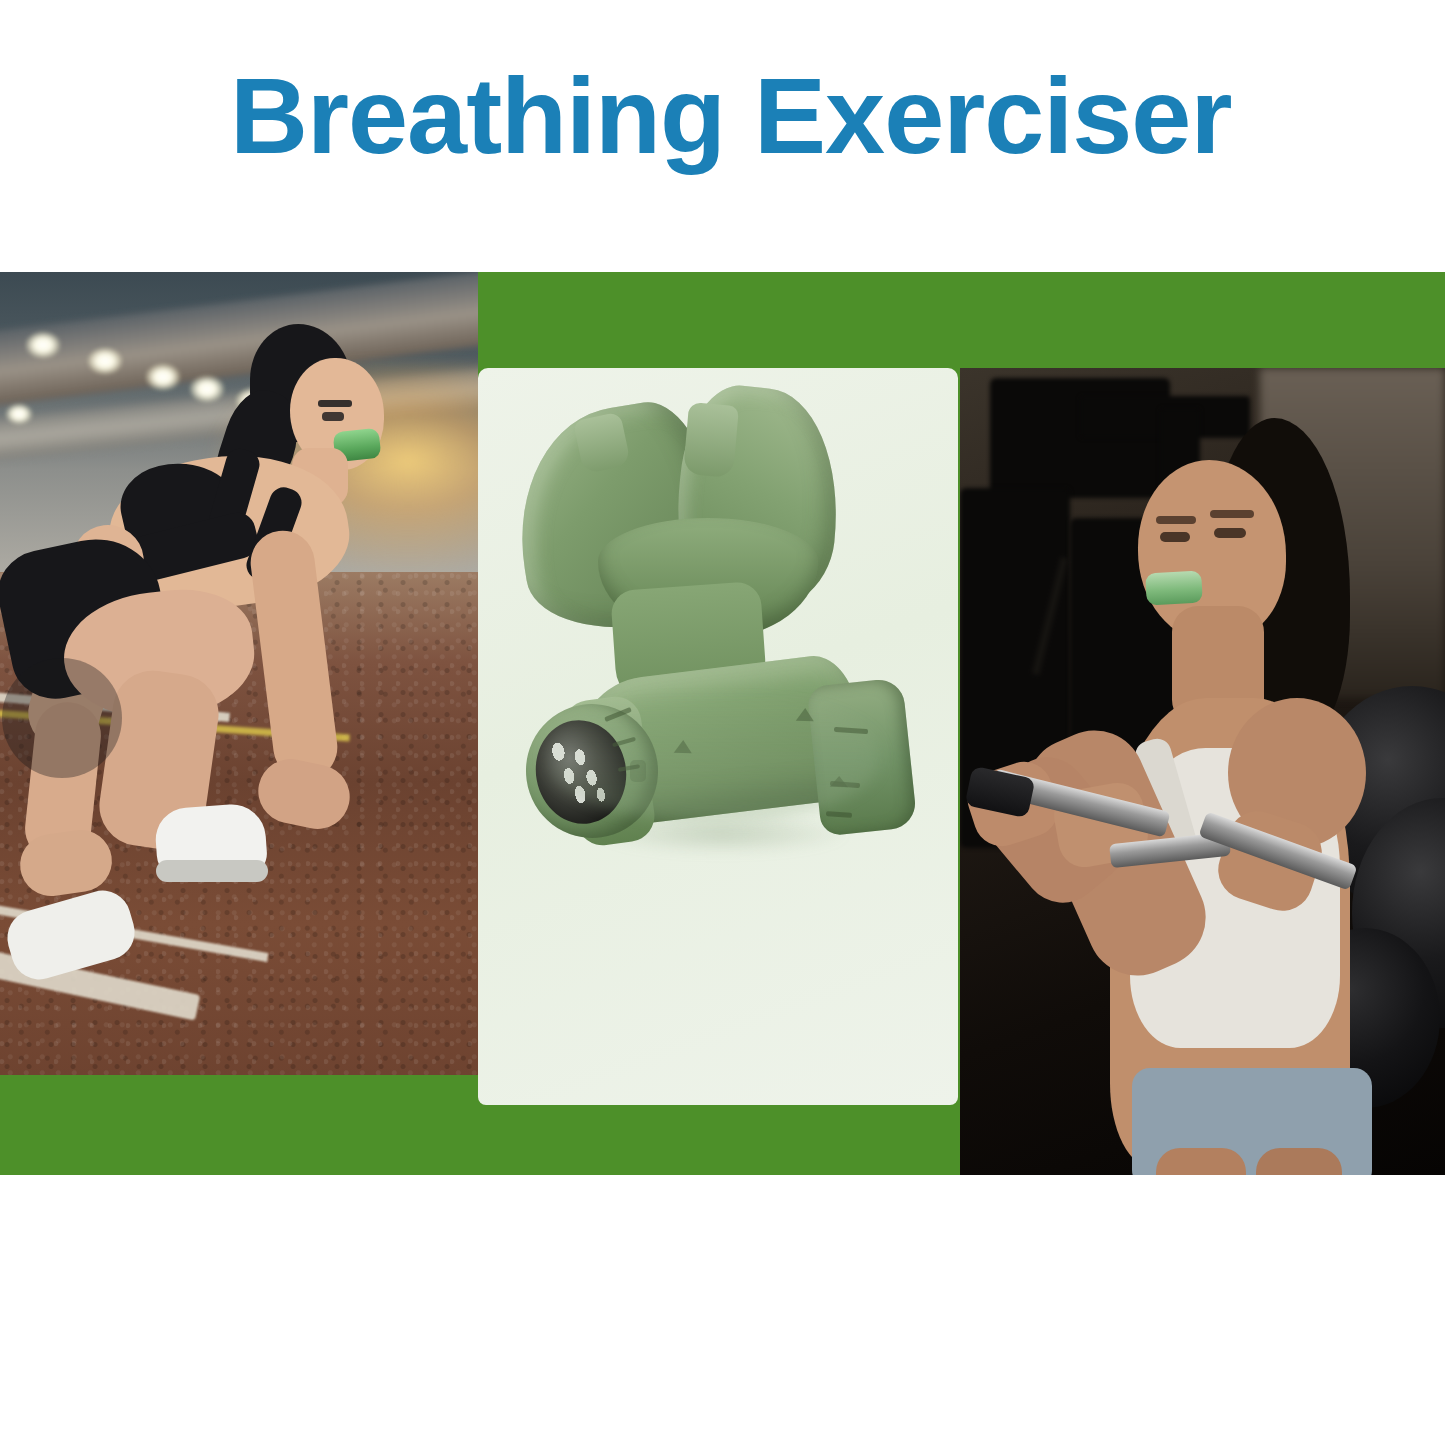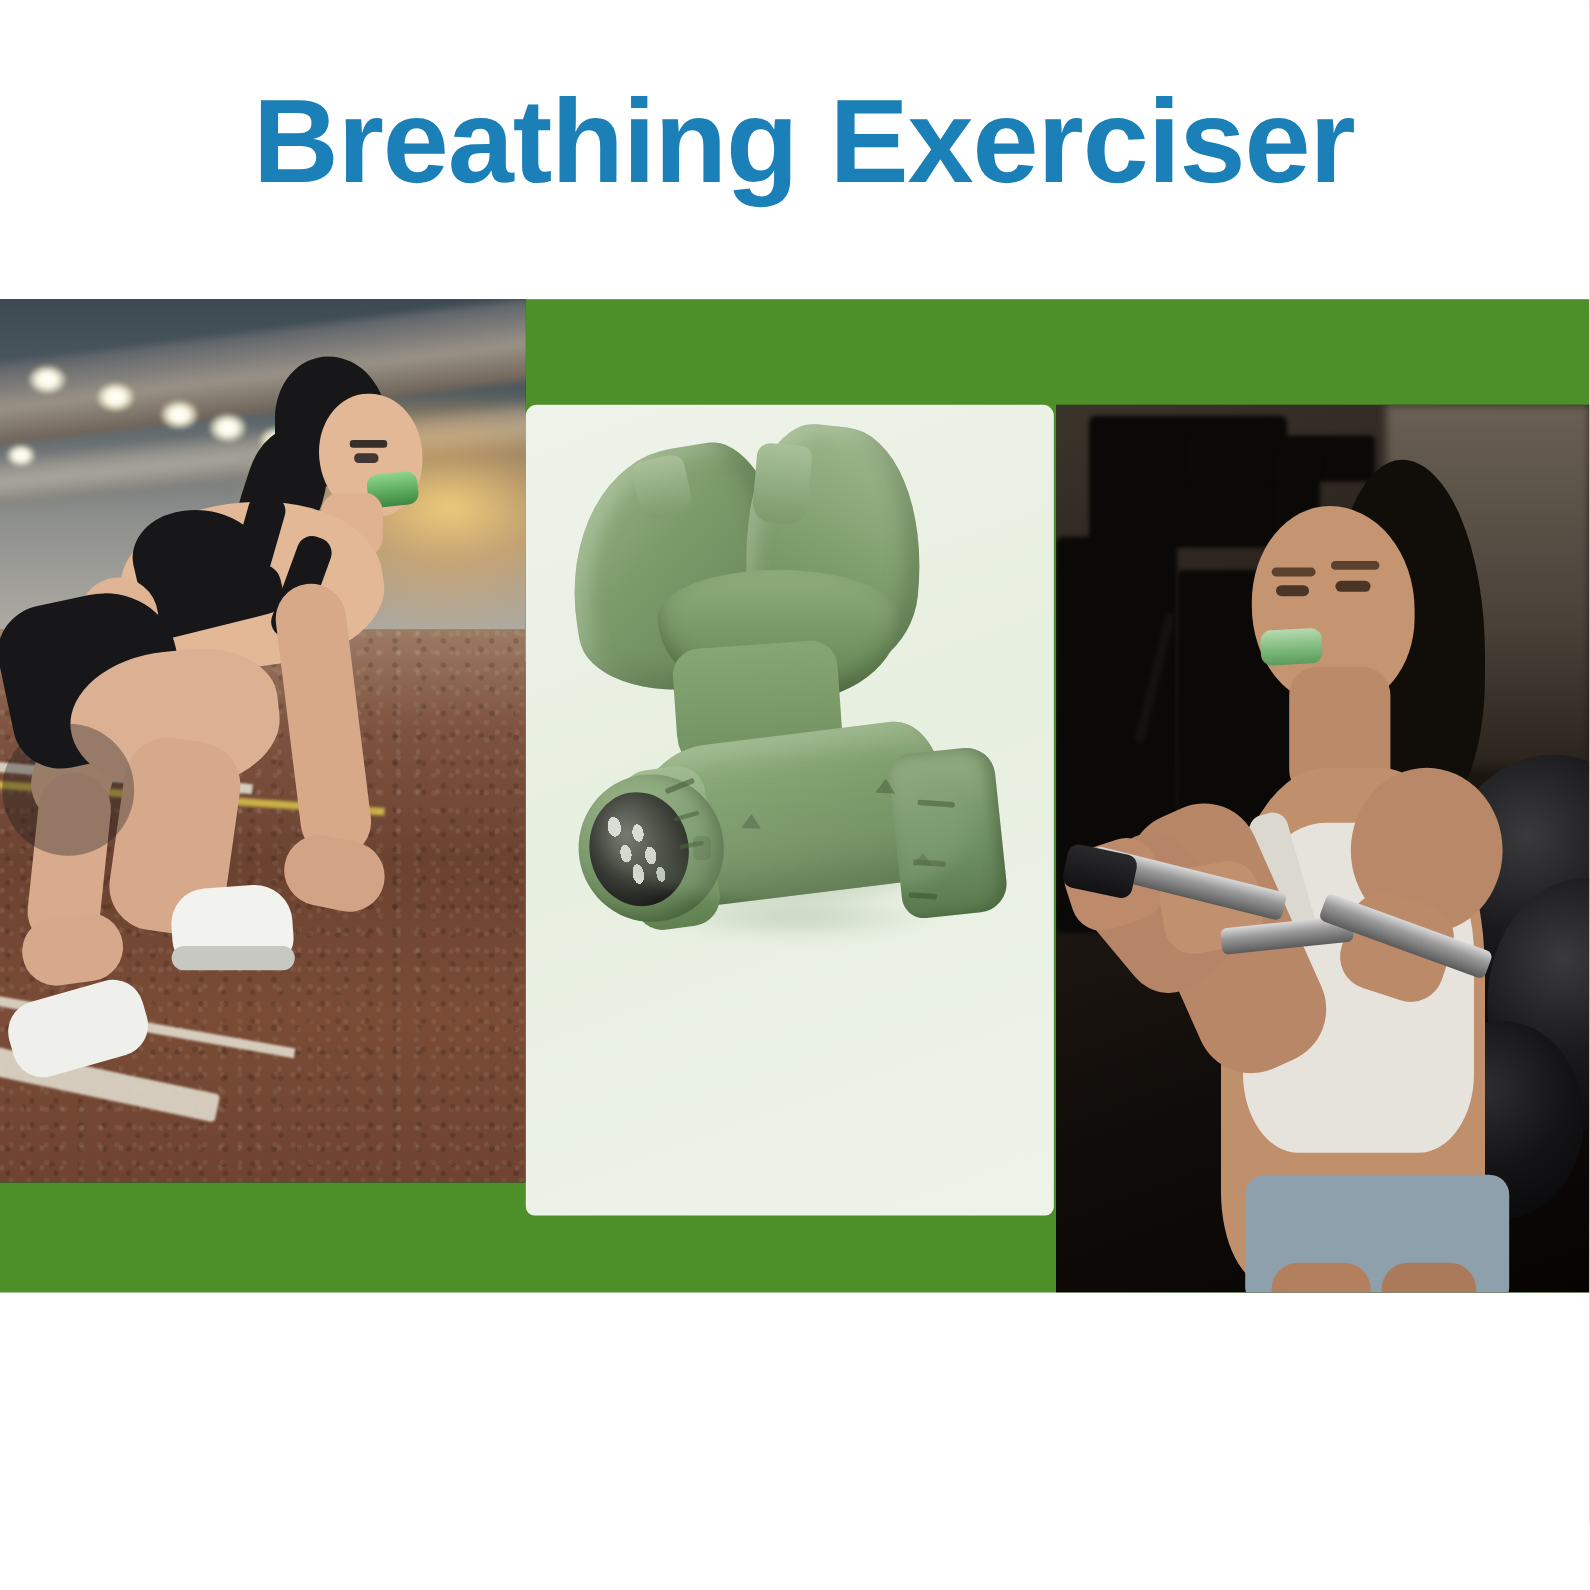--- a/index.html
+++ b/index.html
@@ -18,21 +18,21 @@
     width: 1445px;
     height: 1445px;
     background: #ffffff;
     overflow: hidden;
   }
 
   
   .title-bar {
     position: absolute;
     left: 0;
-    top: 12px;
+    top: 0;
     width: 1445px;
     height: 272px;
     background: #ffffff;
   }
   .title-text {
     position: absolute;
     left: 230px;
     top: 62px;
     font-size: 108px;
     font-weight: bold;

